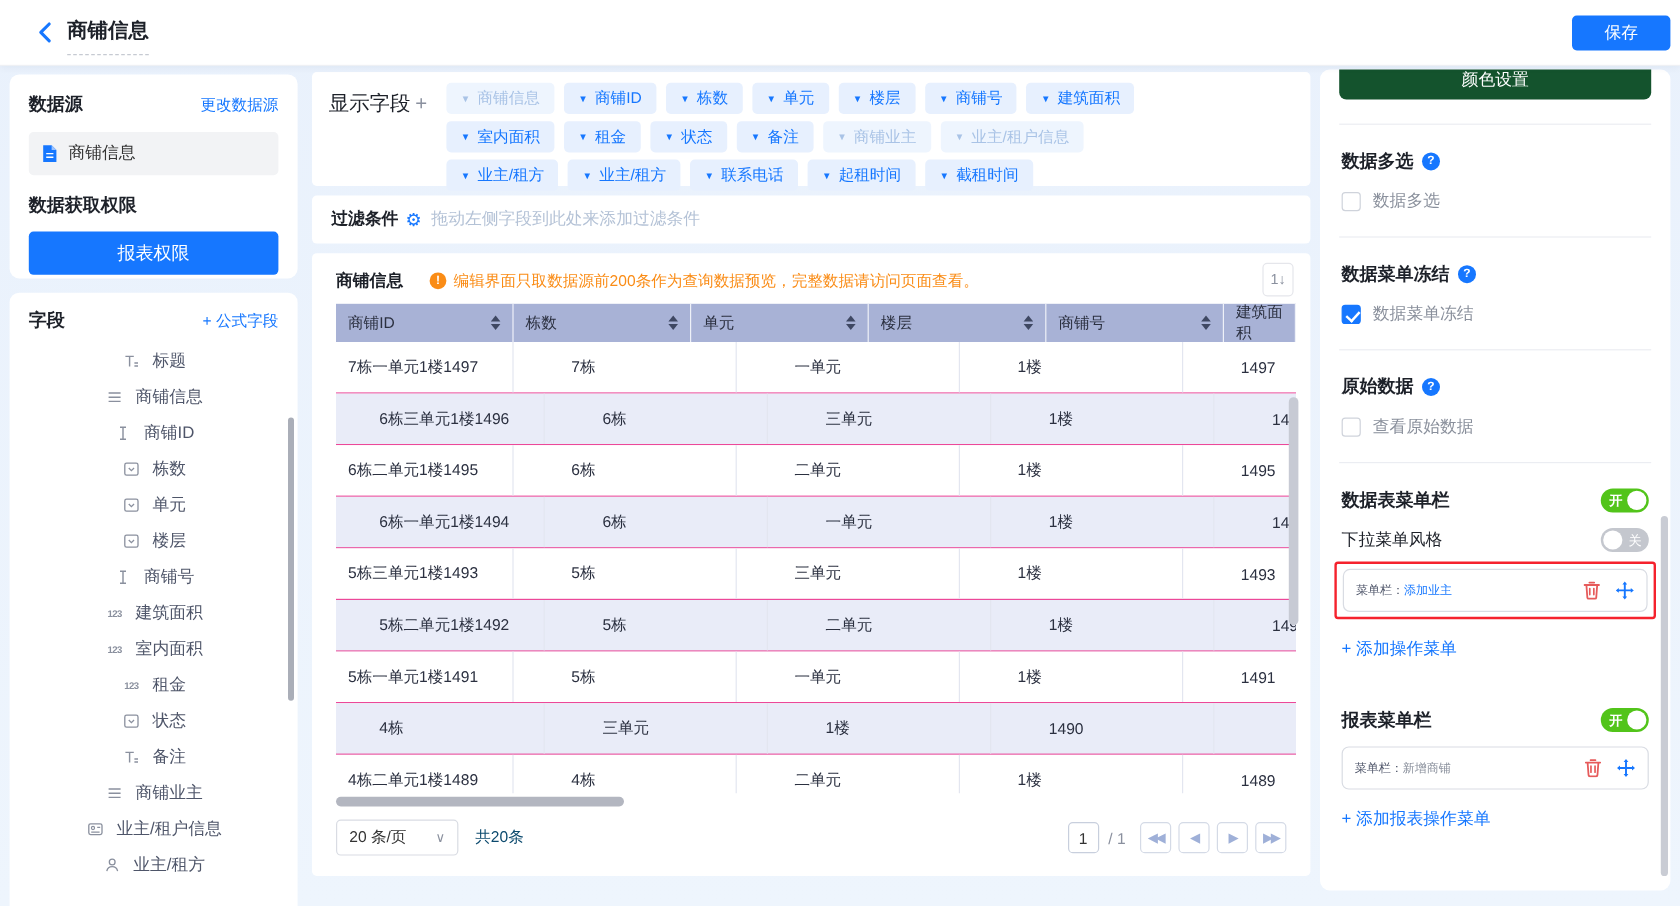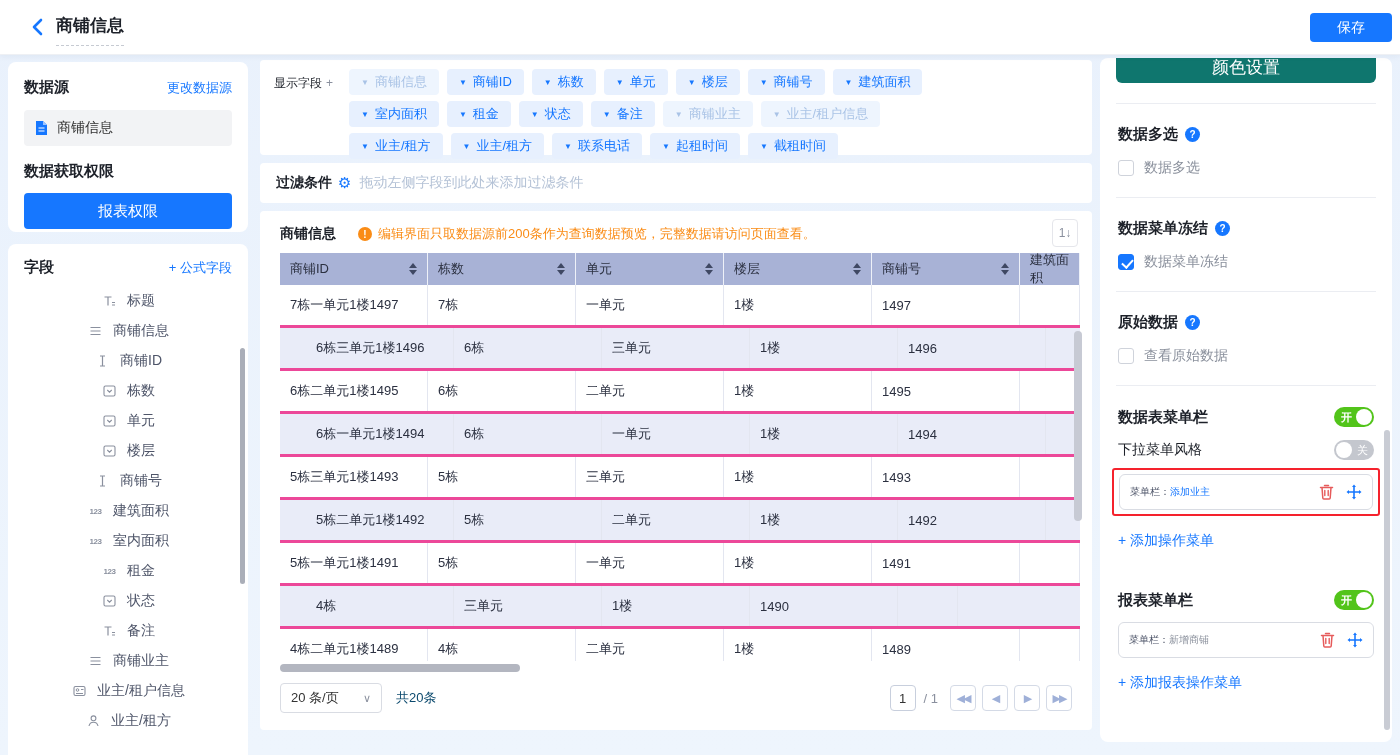--- a/index.html
+++ b/index.html
@@ -32,21 +32,21 @@
 
   .fields-card { left:8px; top:244px; width:240px; height:640px; padding:14px 16px; }
   .field-list { margin-top:9px; }
   .field-item { height:30px; display:flex; align-items:center; font-size:14px; color:#4e5569; cursor:grab;justify-content:center; }
   .f-icon { width:17px; height:15px; margin-right:9px; display:flex; align-items:center; justify-content:center; flex:none; }
   .num-ic { font-size:8px; color:#8a909e; letter-spacing:-.5px; font-weight:bold; }
   .side-scroll { position:absolute; right:3px; top:104px; width:5px; height:236px; background:#aaaeb8; border-radius:3px; }
 
   
   .chips-card { left:260px; top:60px; width:832px; height:95px; border-radius:4px; padding:9px 14px; display:flex; }
-  .chips-label { font-size:12px; color:#1d2129; margin-top:6px; white-space:nowrap; }
+  .chips-label { font-size:17px; color:#1d2129; margin-top:6px; white-space:nowrap; }
   .chips-plus { color:#8a909e; margin-left:4px; }
   .chip-rows { margin-left:16px; }
   .chip-row { display:flex; gap:8px; margin-bottom:6px; }
   .chip { height:26px; background:#e7f0fe; border-radius:4px; padding:0 12px; display:flex;
     align-items:center; font-size:13px; color:#1677ff; cursor:pointer; white-space:nowrap; }
   .chip .caret { font-size:8px; margin-right:6px; }
   .chip.faded { background:#eef5fe; color:#a9c3e6; }
 
   .filter-card { left:260px; top:163px; width:832px; height:40px; border-radius:4px;
     display:flex; align-items:center; padding:0 16px; }
@@ -62,21 +62,21 @@
     font-weight:bold; display:flex; align-items:center; justify-content:center; margin-right:6px; flex:none; }
   .sort-tool { position:absolute; right:14px; top:8px; width:26px; height:28px; border:1px solid #e5e6eb;
     border-radius:4px; display:flex; align-items:center; justify-content:center; font-size:12px; color:#8a909e; cursor:pointer; background:#fff; }
 
   .grid { position:absolute; left:20px; top:42px; width:800px; height:408px; overflow:hidden; }
   .g-row { display:flex; }
   .g-head { background:#a8b2d6; height:32px; }
   .g-cell { flex:none; display:flex; align-items:center; padding:0 10px; font-size:13px; color:#2b3040; }
   .g-head .g-cell { border-right:1px solid #eef1f8; justify-content:space-between; }
   .c0{width:148px} .c1{width:148px} .c2{width:148px} .c3{width:148px} .c4{width:148px} .c5{width:60px; overflow:hidden;}
-  .g-body .g-row { height:43px; background:#fff; border-bottom:3px solid #ec4899; }
+  .g-body .g-row { height:43px; background:#fff; border-bottom:1px solid #ec4899;gap:38px; }
   .g-body .g-row.alt { background:#e9ecf8;padding-left:26px; }
   .g-body .g-cell { border-right:1px solid #e3e6f0; }
   .sorter { display:flex; flex-direction:column; gap:2px; cursor:pointer; }
   .tri-up { width:0; height:0; border-left:4px solid transparent; border-right:4px solid transparent; border-bottom:5px solid #3f4863; }
   .tri-dn { width:0; height:0; border-left:4px solid transparent; border-right:4px solid transparent; border-top:5px solid #3f4863; }
   .h-scroll { position:absolute; left:20px; top:453px; width:800px; height:8px; }
   .h-thumb { position:absolute; left:0; top:0; width:240px; height:8px; background:#b3b6c0; border-radius:4px; }
   .v-scroll { position:absolute; right:10px; top:120px; width:8px; height:190px; background:#c7cad4; border-radius:4px; }
 
   .pager { position:absolute; left:20px; right:20px; bottom:17px; height:30px; display:flex; align-items:center; }
@@ -86,21 +86,21 @@
   .total { margin-left:14px; font-size:13px; color:#0c4a6e; }
   .pager-right { margin-left:auto; display:flex; align-items:center; gap:6px; }
   .page-box { width:26px; height:26px; border:1px solid #c8cfdd; border-radius:4px; display:flex;
     align-items:center; justify-content:center; font-size:13px; color:#333; background:#fff; }
   .of { font-size:13px; color:#8a909e; margin:0 6px 0 2px; }
   .pg-btn { width:26px; height:26px; border:1px solid #d4dae6; border-radius:4px; background:#fff;
     color:#9fb0d8; font-size:11px; display:flex; align-items:center; justify-content:center; cursor:pointer; letter-spacing:-2px; }
 
   
   .settings { left:1100px; top:58px; width:292px; height:684px; padding:0 18px 16px; overflow:hidden; }
-  .color-btn { margin:-7px -2px 0; height:32px; background:#0f766e; color:#fff; font-size:17px;
+  .color-btn { margin:-7px -2px 0; height:32px; background:#14532d; color:#fff; font-size:14px;
     border:none; border-radius:6px; width:calc(100% + 4px); cursor:pointer; }
   .divider { height:1px; background:#ebedf2; margin:20px -2px 0; }
   .set-title { margin-top:21px; display:flex; align-items:center; font-size:15px; font-weight:bold; color:#1d2129; }
   .help-ic { width:15px; height:15px; border-radius:50%; background:#1677ff; color:#fff; font-size:10px;
     display:flex; align-items:center; justify-content:center; margin-left:7px; cursor:pointer; }
   .cb-row { margin-top:15px; display:flex; align-items:center; cursor:pointer; }
   .cb { width:16px; height:16px; border:1px solid #cfd3db; border-radius:3px; background:#fff; position:relative; flex:none; }
   .cb.checked { background:#1677ff; border-color:#1677ff; }
   .cb.checked::after { content:""; position:absolute; left:4.5px; top:1.5px; width:5px; height:9px;
     border:solid #fff; border-width:0 2px 2px 0; transform:rotate(42deg); }

